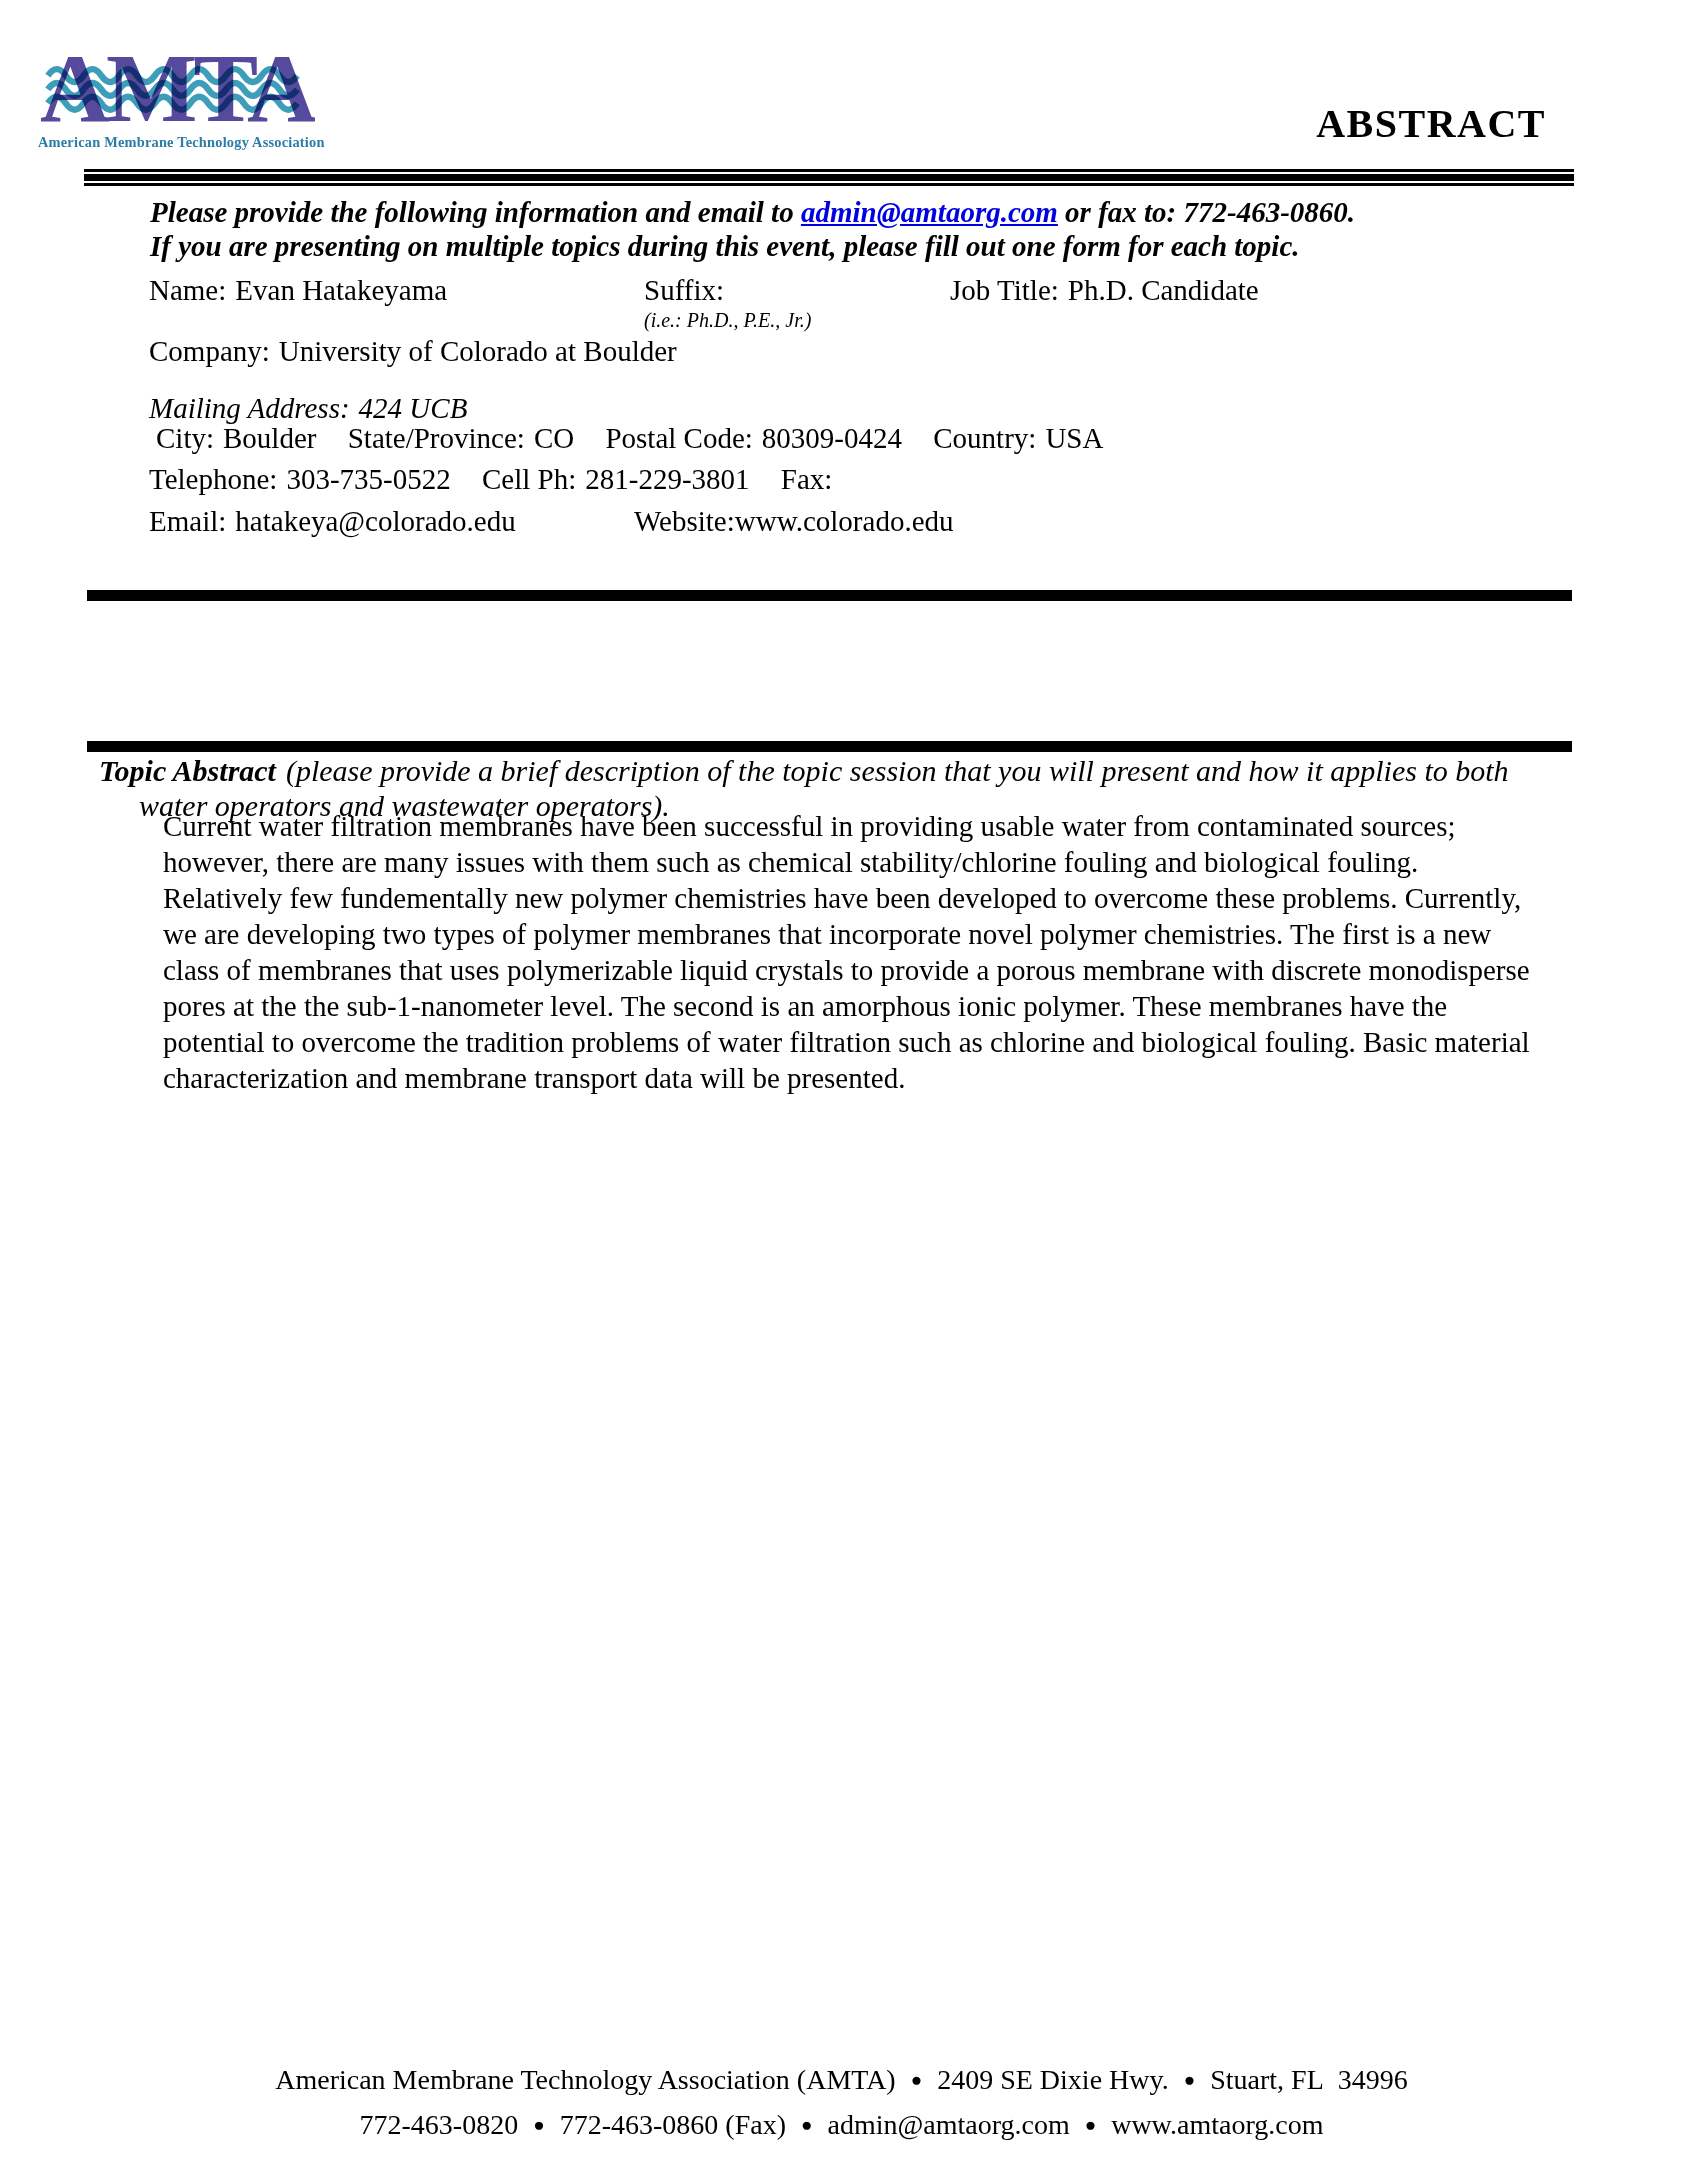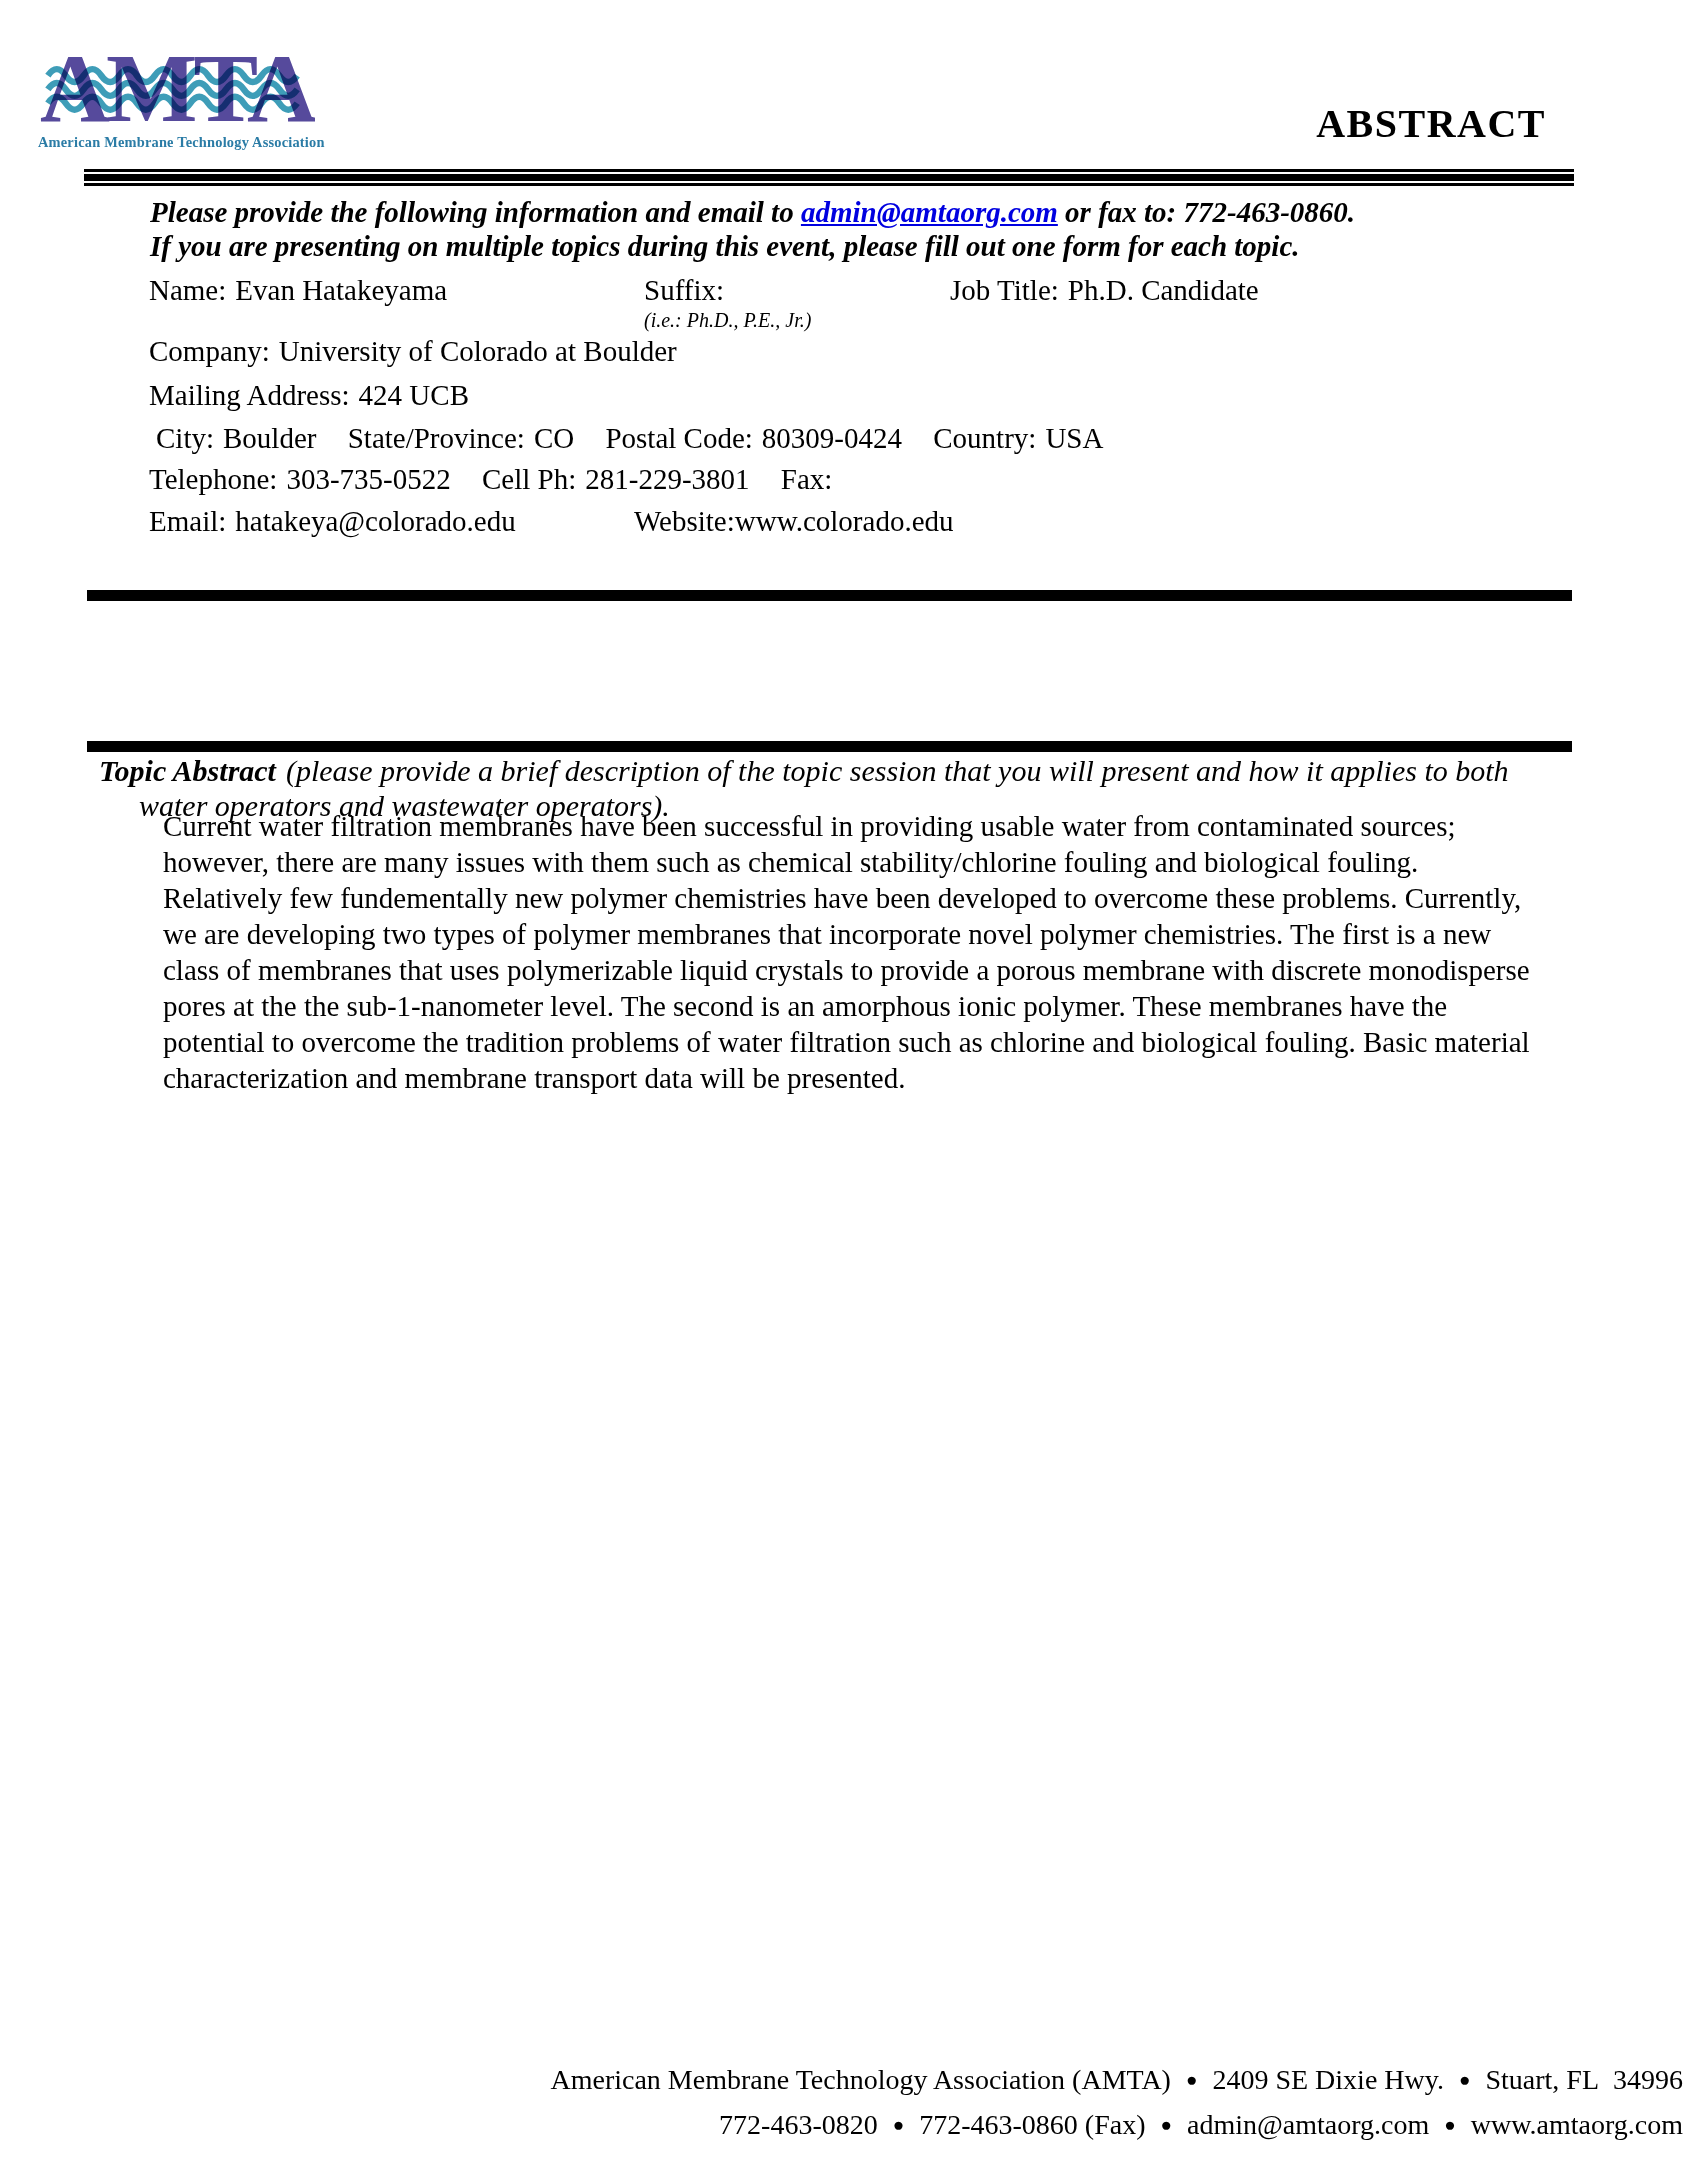--- a/index.html
+++ b/index.html
@@ -87,21 +87,21 @@
     font-size: 29px;
     line-height: 36px;
     text-align: left;
   }
 
   
   .footer-line {
     position: absolute;
     left: 0;
     width: 1683px;
-    text-align: right;
+    text-align: center;
     font-size: 28px;
     white-space: nowrap;
   }
   .bullet { display: inline-block; margin: 0 15px; }
   .bullet::before { content: "●"; font-size: 19px; position: relative; top: -3px; }
 </style>
 </head>
 <body>
 
 <div class="page">
@@ -138,21 +138,21 @@
   </div>
   <div class="hint-small" style="left:644px; top:309px;">(i.e.: Ph.D., P.E., Jr.)</div>
   <div class="row" style="left:950px; top:274px;">
     <span class="pair"><span class="lbl">Job Title:</span><span class="val">Ph.D. Candidate</span></span>
   </div>
 
   <div class="row" style="left:149px; top:335px;">
     <span class="pair"><span class="lbl">Company:</span><span class="val">University of Colorado at Boulder</span></span>
   </div>
 
-  <div class="row" style="left:149px; top:379px;">
+  <div class="row" style="left:149px; top:392px;font-style:italic;">
     <span class="pair"><span class="lbl">Mailing Address:</span><span class="val">424 UCB</span></span>
   </div>
 
   <div class="row" style="left:149px; top:422px;margin-left:7px;">
     <span class="pair"><span class="lbl">City:</span><span class="val">Boulder</span></span>
     <span class="pair"><span class="lbl">State/Province:</span><span class="val">CO</span></span>
     <span class="pair"><span class="lbl">Postal Code:</span><span class="val">80309-0424</span></span>
     <span class="pair"><span class="lbl">Country:</span><span class="val">USA</span></span>
   </div>
 

